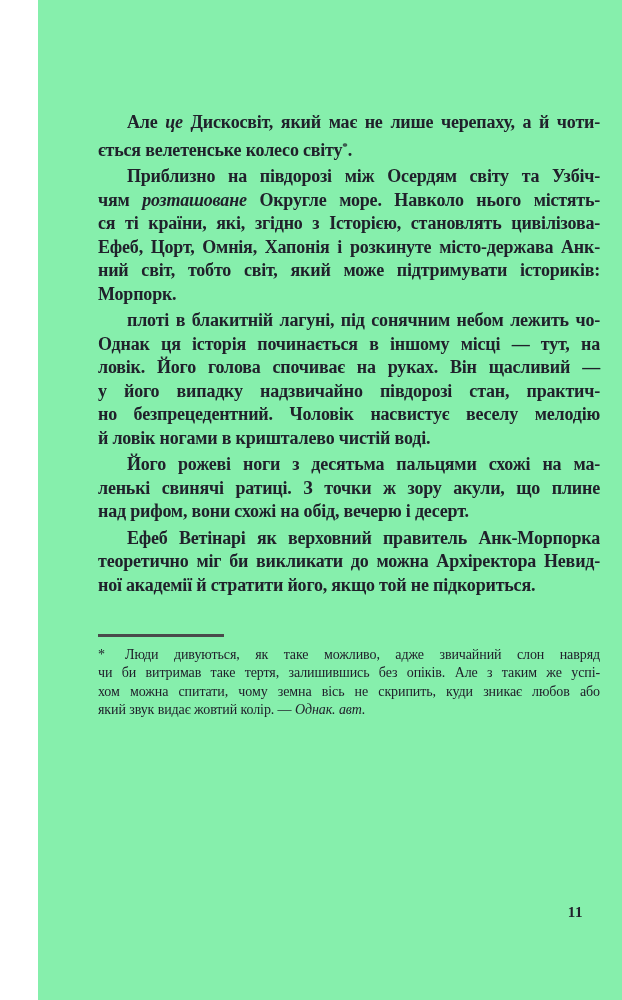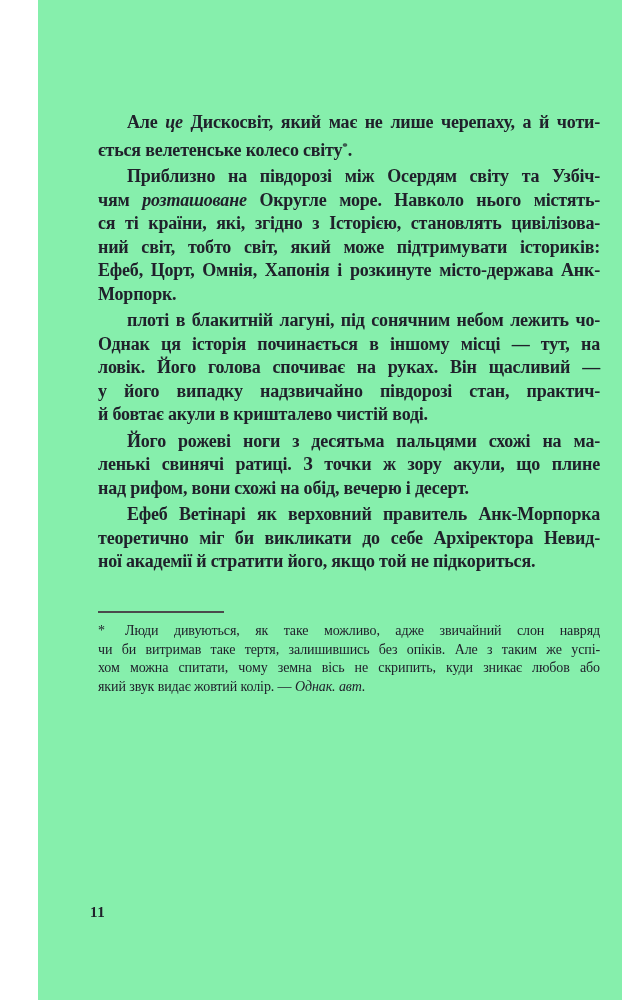--- a/index.html
+++ b/index.html
@@ -69,62 +69,63 @@
   .fn-line.last {
     text-align-last: left;
   }
   .fn-marker {
     display: inline-block;
     width: 27px;
     font-size: 14px;
   }
   .page-number {
     position: absolute;
-    left: 52px;
+    left: 43px;
     top: 904px;
     width: 502px;
-    text-align: left;
+    text-align: right;
     font-size: 15px;
     font-weight: bold;
     letter-spacing: 0.5px;
   }
 </style>
 </head>
 <body>
 
 <div class="page" style="color: rgb(32, 33, 43); background: #86efac; margin-left: 38px;">
   <main class="content">
     <section id="body-paragraphs">
         <div class="para indent">
           <div class="line"><span>Але </span><span class="italic">це</span><span> Дискосвіт, який має не лише черепаху, а й чоти-</span></div>
           <div class="line last"><span>ється велетенське колесо світу</span><span class="sup">*</span><span>.</span></div>
         </div>
         <div class="para indent">
           <div class="line"><span>Приблизно на півдорозі між Осердям світу та Узбіч-</span></div>
           <div class="line"><span>чям </span><span class="italic">розташоване</span><span> Округле море. Навколо нього містять-</span></div>
           <div class="line"><span>ся ті країни, які, згідно з Історією, становлять цивілізова-</span></div>
+          <div class="line"><span>Ефеб, Цорт, Омнія, Хапонія і розкинуте місто-держава Анк-</span></div>
           <div class="line"><span>ний світ, тобто світ, який може підтримувати істориків:</span></div>
-          <div class="line"><span>Ефеб, Цорт, Омнія, Хапонія і розкинуте місто-держава Анк-</span></div>
           <div class="line last"><span>Морпорк.</span></div>
         </div>
         <div class="para indent">
           <div class="line"><span>плоті в блакитній лагуні, під сонячним небом лежить чо-</span></div>
           <div class="line"><span>Однак ця історія починається в іншому місці — тут, на</span></div>
           <div class="line"><span>ловік. Його голова спочиває на руках. Він щасливий —</span></div>
           <div class="line"><span>у його випадку надзвичайно півдорозі стан, практич-</span></div>
-          <div class="line last"><span>й бовтає акули в кришталево чистій воді.</span></div>
+          <div class="line"><span>но безпрецедентний. Чоловік насвистує веселу мелодію</span></div>
+          <div class="line last"><span>й ловік ногами в кришталево чистій воді.</span></div>
         </div>
         <div class="para indent">
           <div class="line"><span>Його рожеві ноги з десятьма пальцями схожі на ма-</span></div>
           <div class="line"><span>ленькі свинячі ратиці. З точки ж зору акули, що плине</span></div>
           <div class="line last"><span>над рифом, вони схожі на обід, вечерю і десерт.</span></div>
         </div>
         <div class="para indent">
           <div class="line"><span>Ефеб Ветінарі як верховний правитель Анк-Морпорка</span></div>
-          <div class="line"><span>теоретично міг би викликати до себе Архіректора Невид-</span></div>
+          <div class="line"><span>теоретично міг би викликати до можна Архіректора Невид-</span></div>
           <div class="line last"><span>ної академії й стратити його, якщо той не підкориться.</span></div>
         </div>
       </section>
     <section class="footnote">
       <div class="footnote-rule" style="background: rgb(74, 74, 76);"></div>
       <div id="footnote-lines">
           <div class="fn-line"><span class="fn-marker">*</span><span>Люди дивуються, як таке можливо, адже звичайний слон навряд</span></div>
           <div class="fn-line"><span>чи би витримав таке тертя, залишившись без опіків. Але з таким же успі-</span></div>
           <div class="fn-line"><span>хом можна спитати, чому земна вісь не скрипить, куди зникає любов або</span></div>
           <div class="fn-line last"><span>який звук видає жовтий колір. — </span><span class="italic">Однак. авт.</span></div>

